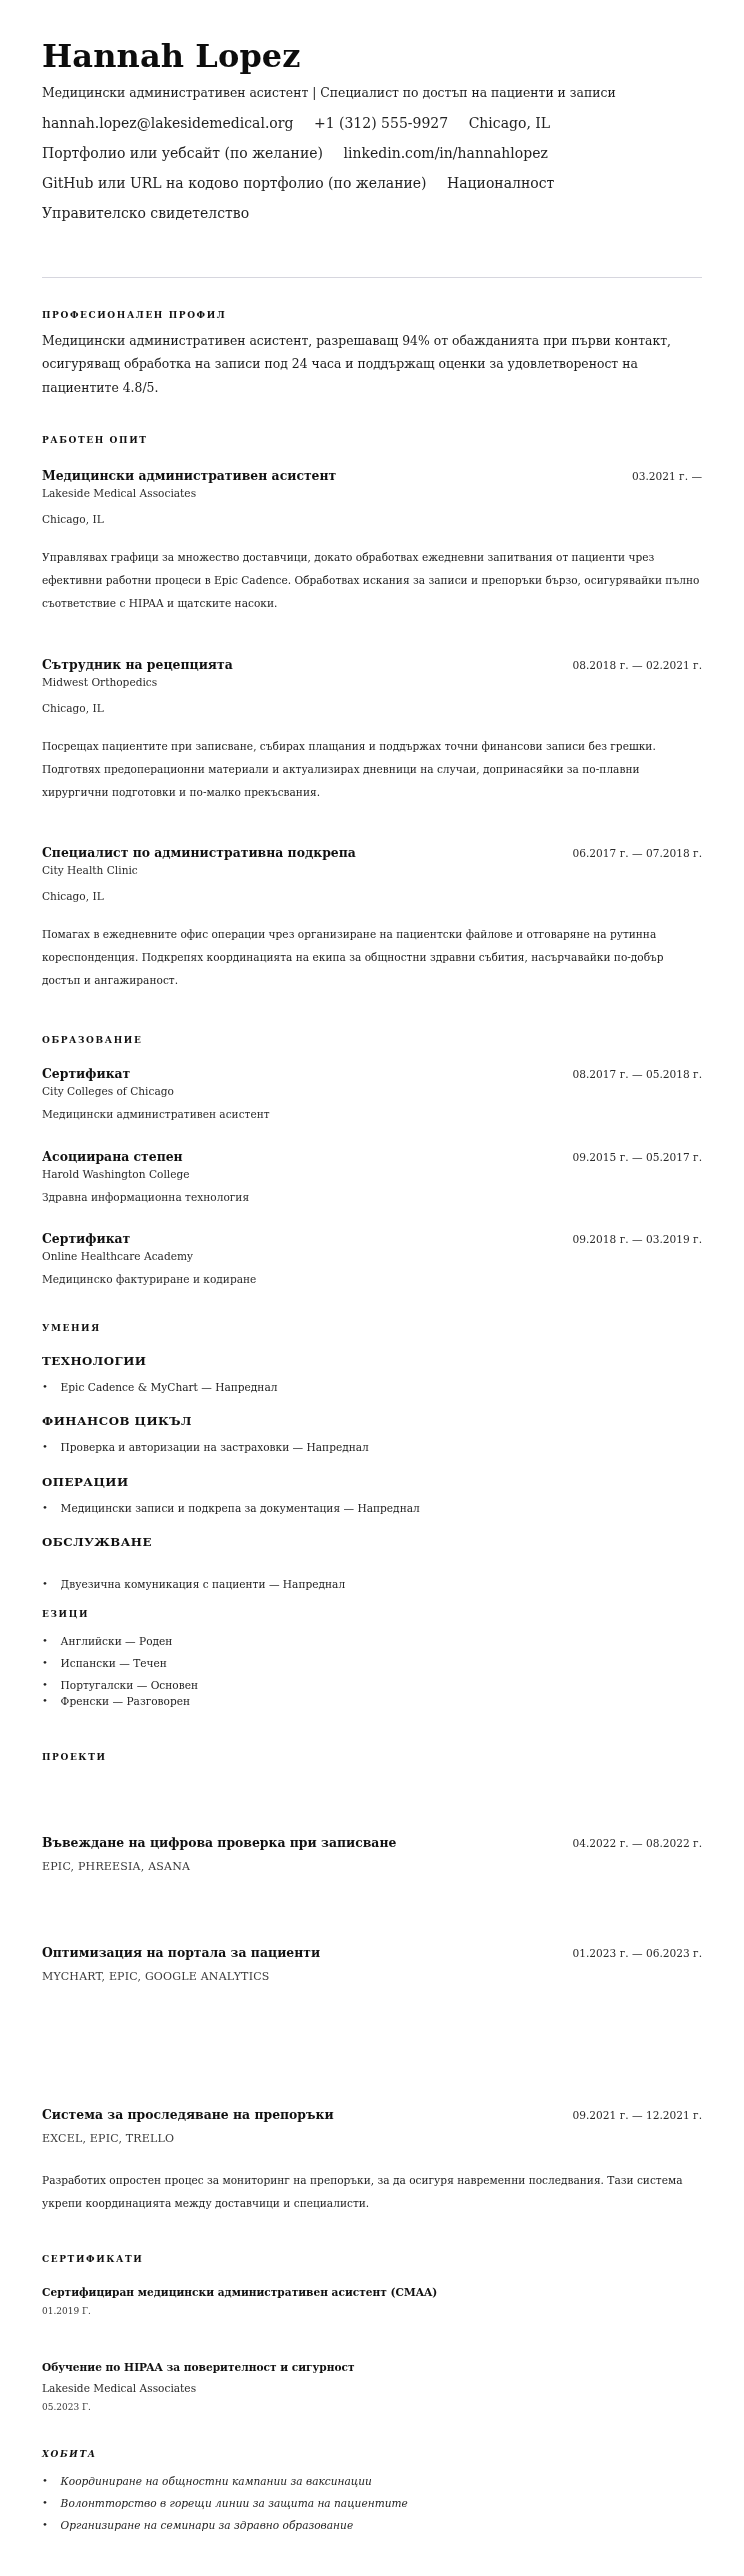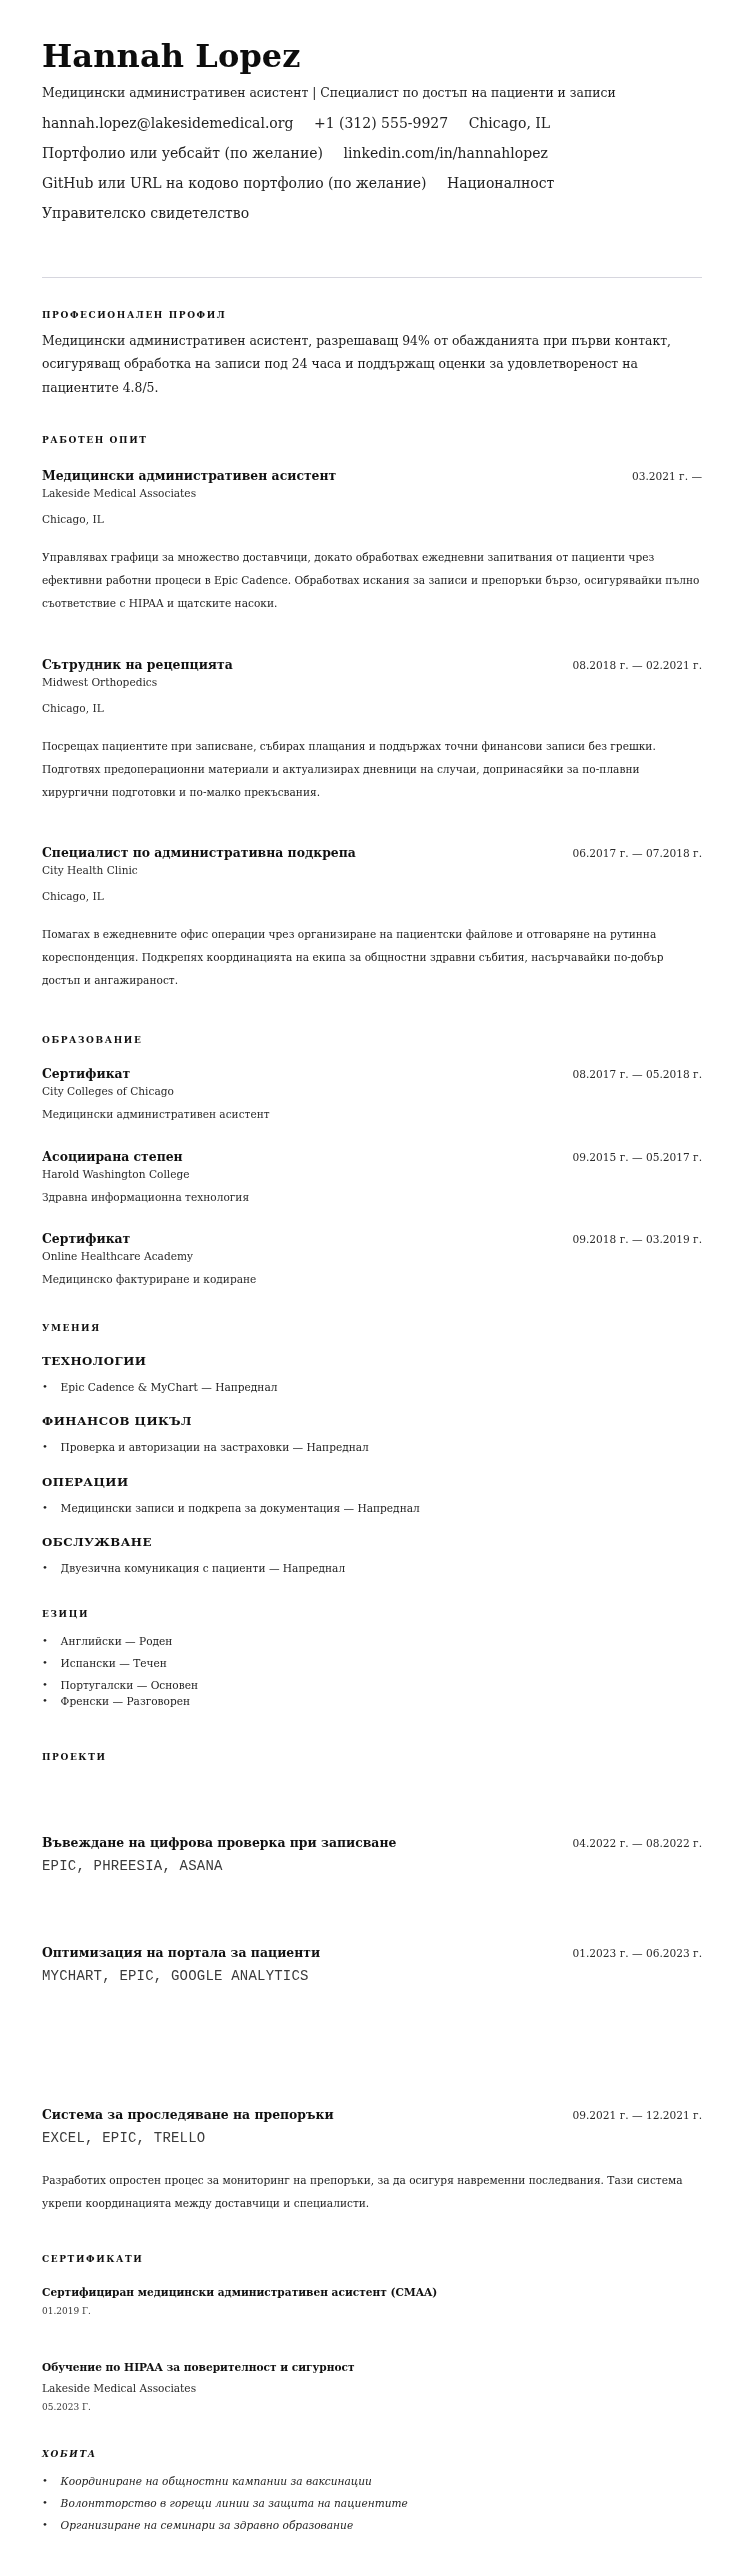--- a/index.html
+++ b/index.html
@@ -92,26 +92,25 @@
     color: #2a2a2a;
     line-height: 16px;
     margin-top: 10px;
   }
   .entry-desc {
     font-size: 10.6px;
     line-height: 23px;
     color: #222;
   }
   .tech {
-    font-size: 14px;
+    font-size: 11px;
     color: #3a3a3a;
     text-transform: uppercase;
     letter-spacing: 0.2px;
     line-height: 13.7px;
-    font-family: Liberation Mono, monospace;
   }
   .sub-title {
     font-size: 11.8px;
     font-weight: bold;
     color: #111;
     letter-spacing: 0.5px;
     line-height: 16px;
   }
   ul.bullets { list-style: none; }
   ul.bullets li {
@@ -270,21 +269,21 @@
 
   <div class="abs" style="top:1474px;">
     <div class="sub-title">ОПЕРАЦИИ</div>
     <ul class="bullets" style="margin-top:10px;">
       <li>Медицински записи и подкрепа за документация — Напреднал</li>
     </ul>
   </div>
 
   <div class="abs" style="top:1534px;">
     <div class="sub-title">ОБСЛУЖВАНЕ</div>
-    <ul class="bullets" style="margin-top:10px;">
+    <ul class="bullets" style="margin-top:26px;">
       <li>Двуезична комуникация с пациенти — Напреднал</li>
     </ul>
   </div>
 
   <div class="abs" style="top:1609px;">
     <h2 class="section-title">Езици</h2>
     <ul class="bullets" style="margin-top:13.7px;">
       <li style="margin-bottom:6.2px;">Английски — Роден</li>
       <li style="margin-bottom:6.2px;">Испански — Течен</li>
       <li>Португалски — Основен</li>

